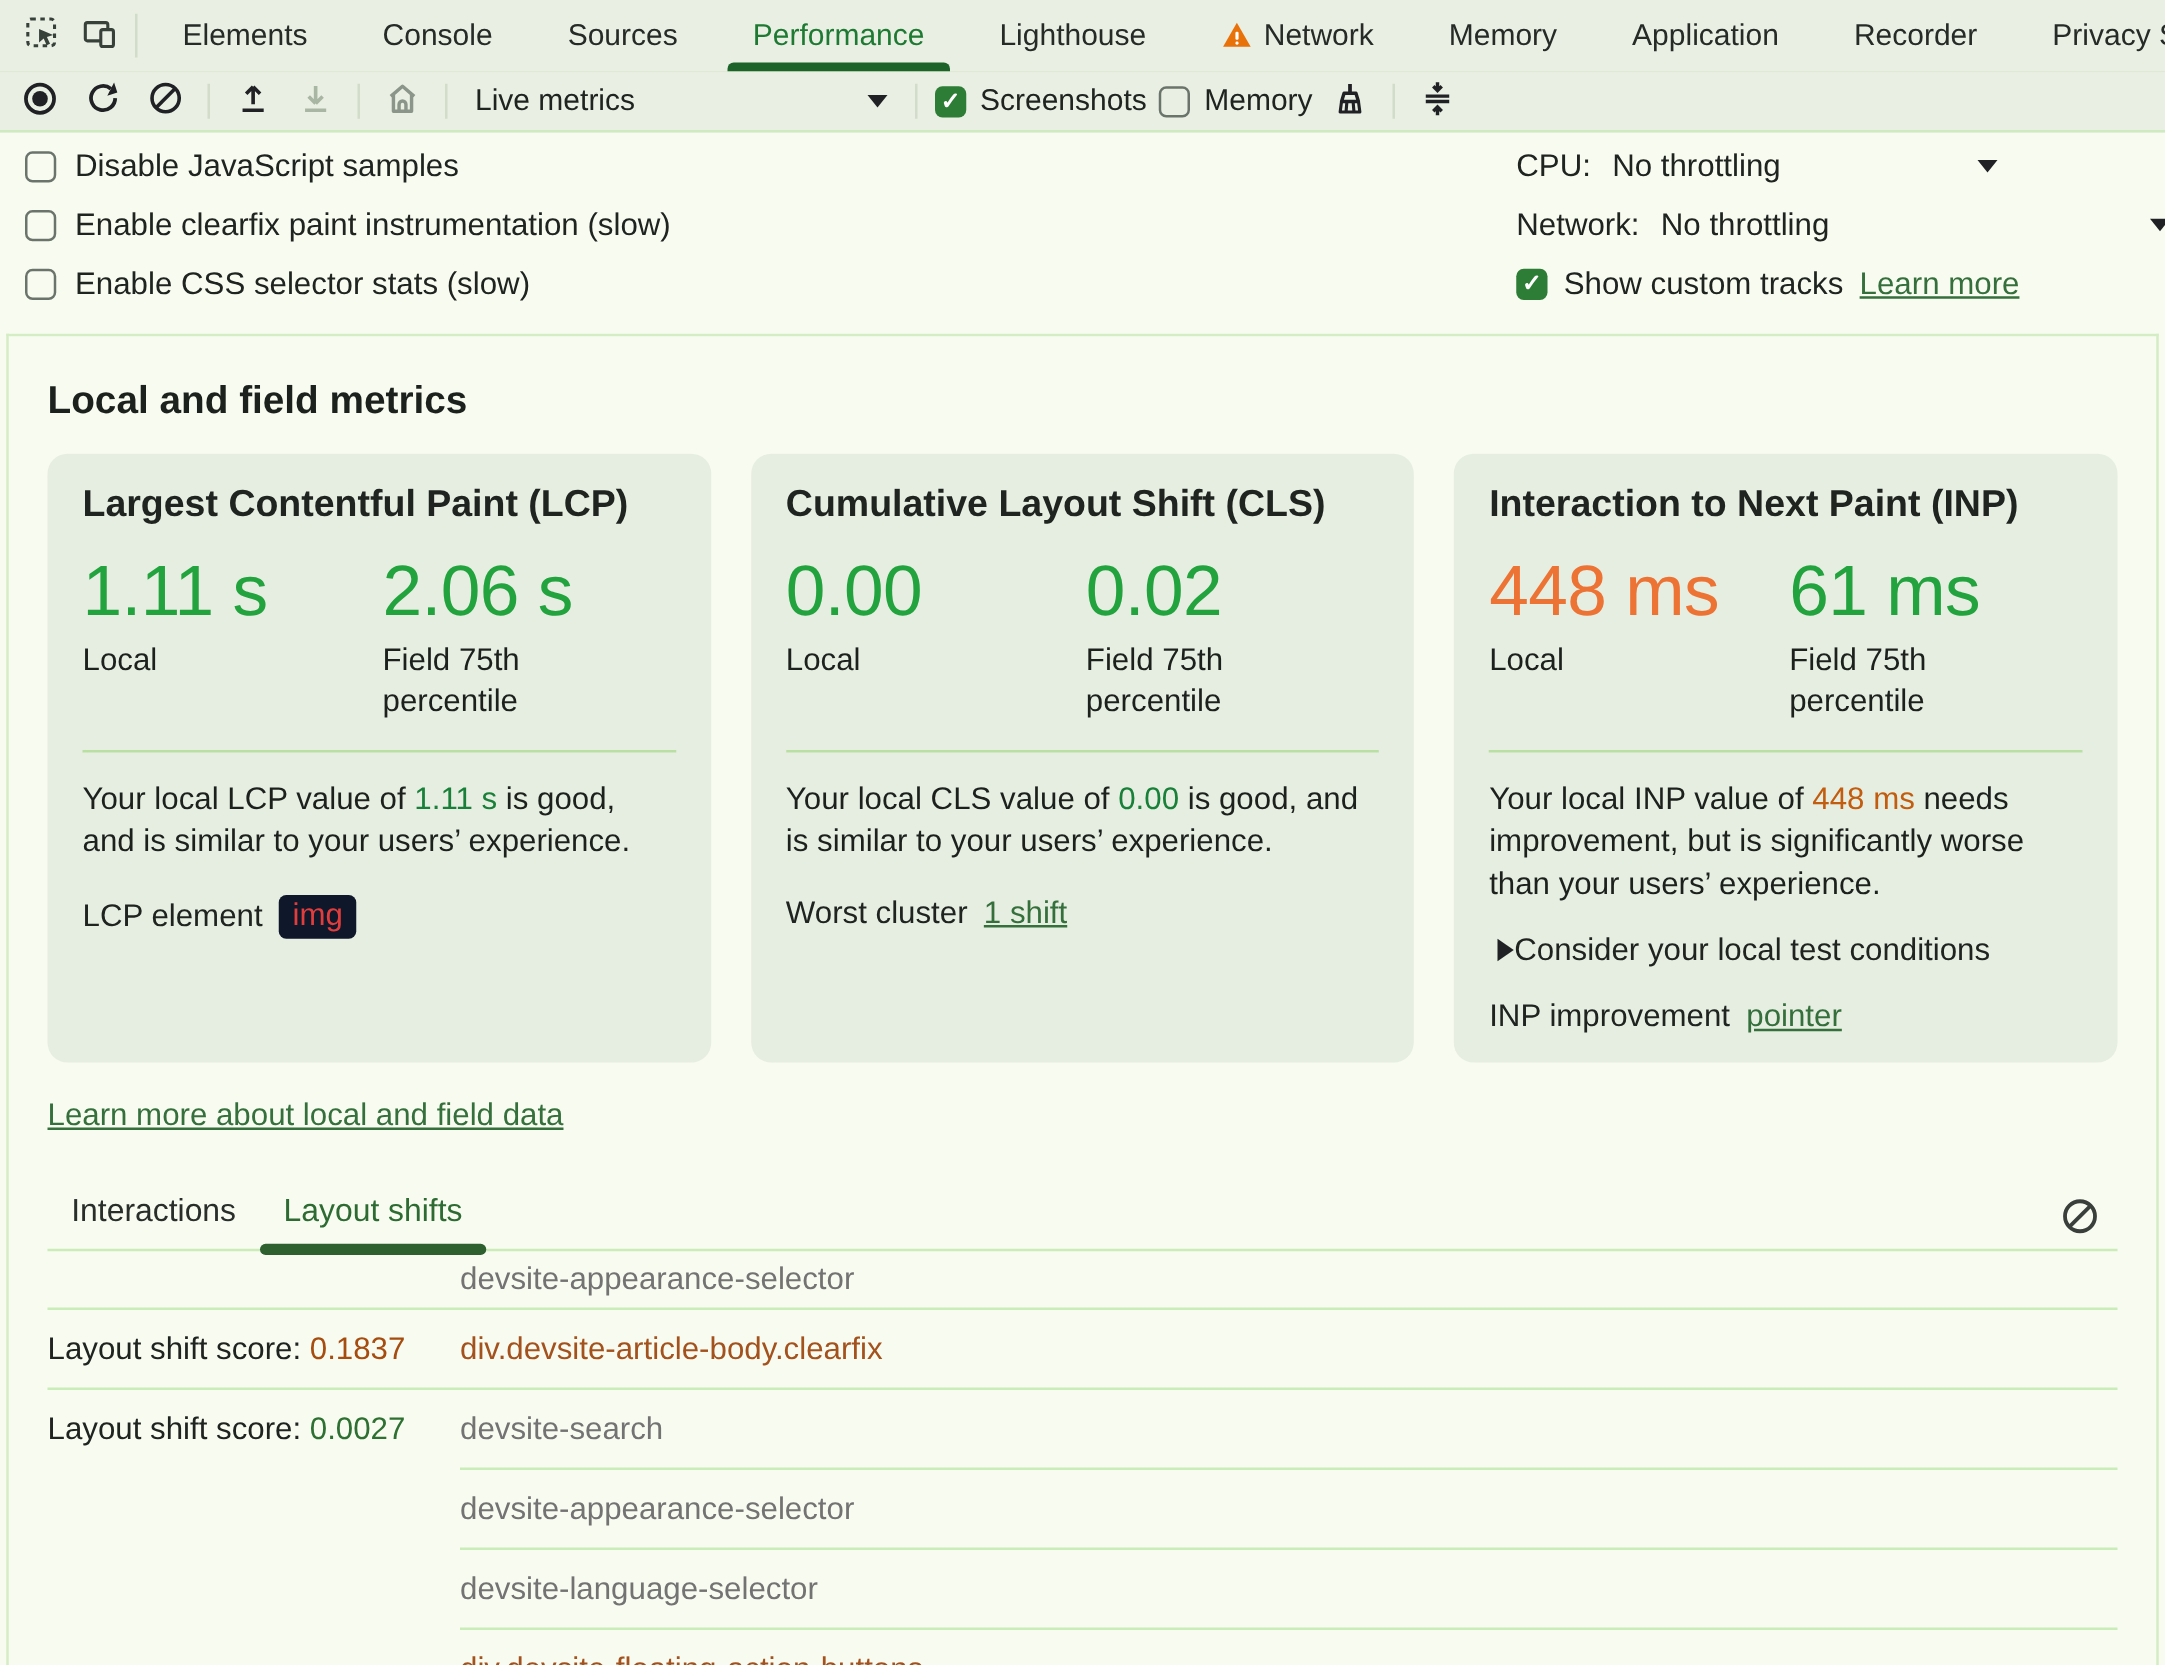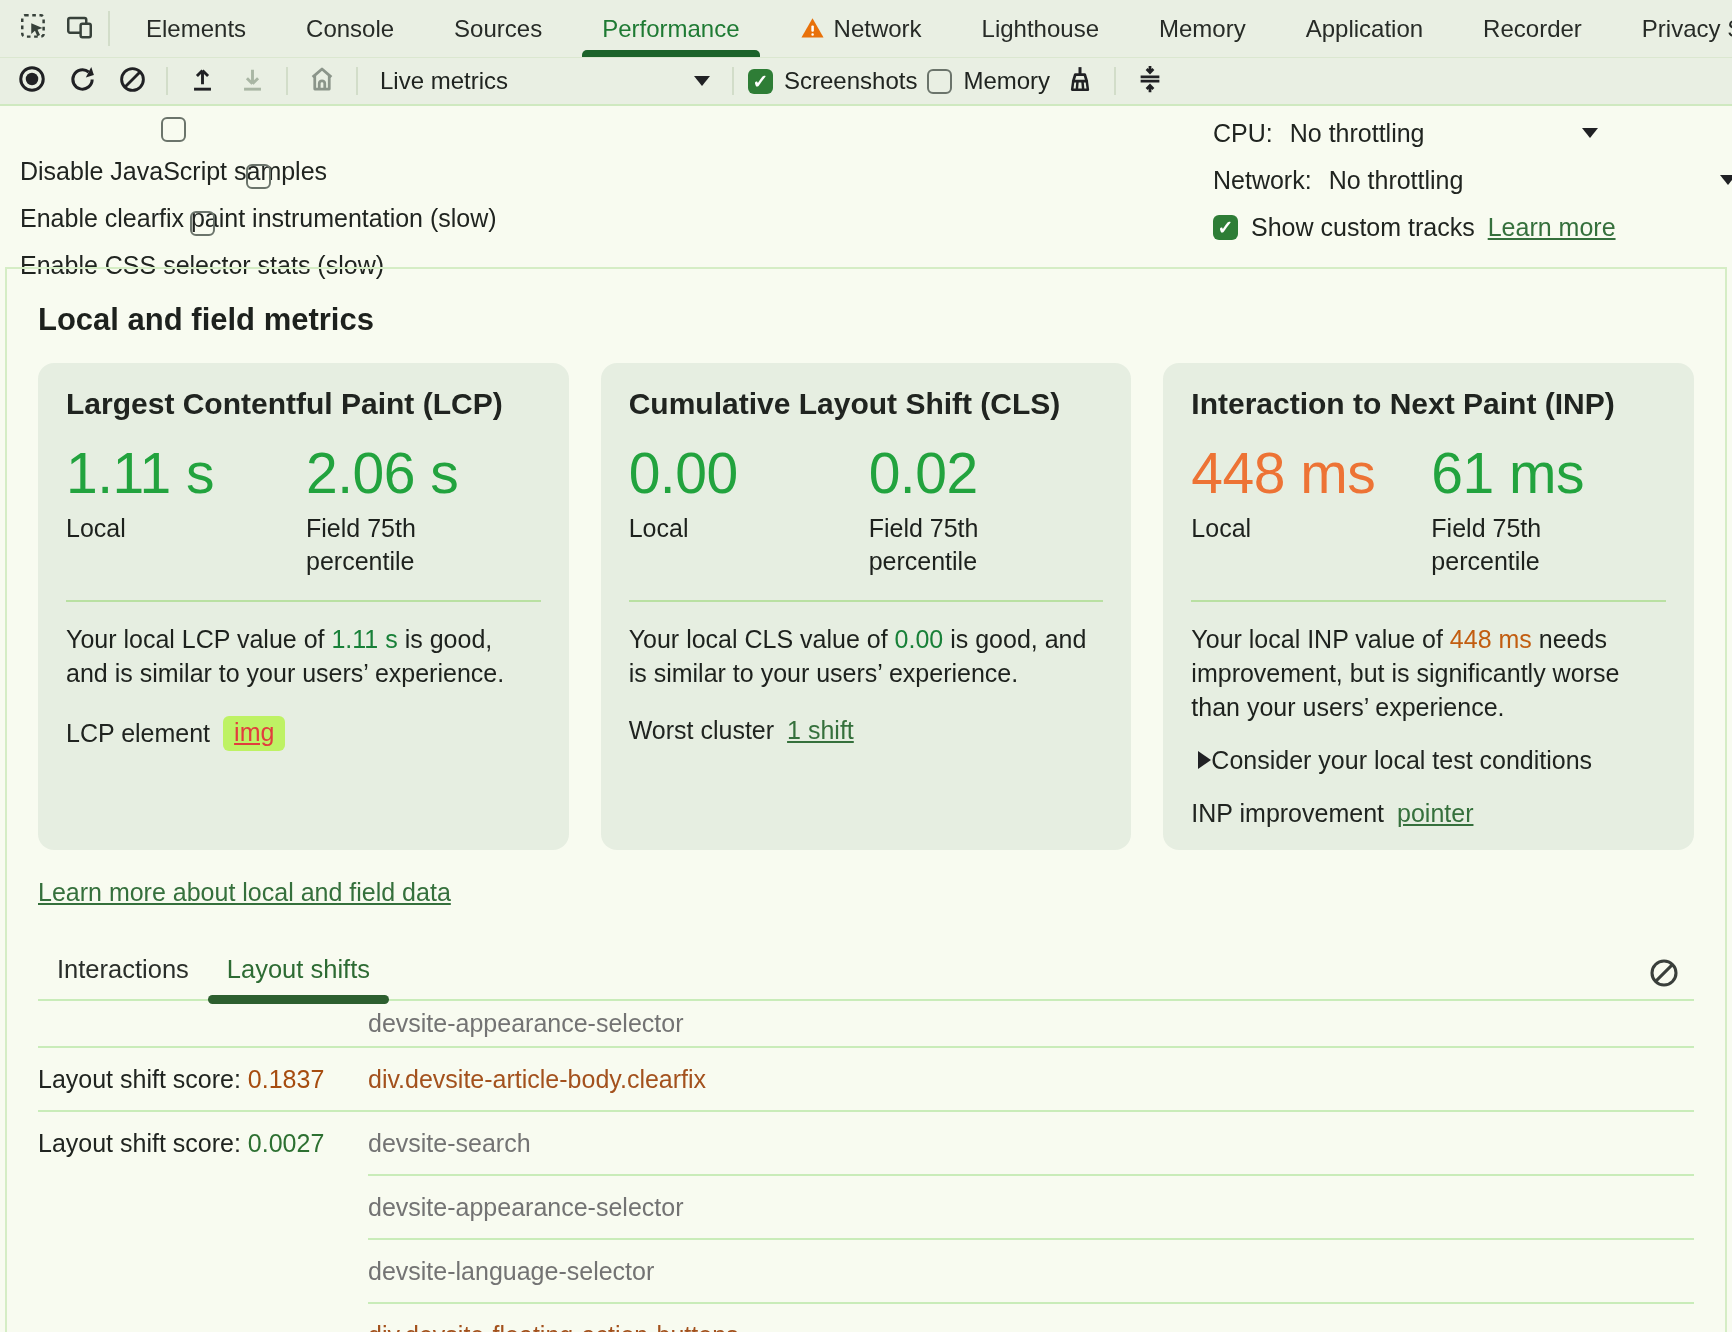--- a/index.html
+++ b/index.html
@@ -23,21 +23,21 @@
   .disabled{color:#a9b6a4;}
   .grayic{color:#8b958a;}
   .dropdown{display:flex;align-items:center;justify-content:space-between;width:330px;padding:0 8px;font-size:24px;}
   .caret{width:0;height:0;border-left:8px solid transparent;border-right:8px solid transparent;border-top:10px solid #202124;}
   .cbrow{display:flex;align-items:center;gap:11px;font-size:24px;}
   .checkbox{width:25px;height:25px;box-sizing:border-box;border:2.5px solid #6b746b;border-radius:6px;background:transparent;flex:0 0 auto;}
   .checkbox.checked{border:none;background:#2e7d36;color:#fff;display:flex;align-items:center;justify-content:center;font-size:19px;font-weight:bold;}
 
   
   .settings{position:relative;height:162px;}
-  .srow{position:absolute;display:flex;align-items:center;gap:15px;font-size:25px;height:32px;flex-direction:column;}
+  .srow{position:absolute;display:flex;align-items:center;gap:15px;font-size:25px;height:32px;}
   .settings-right{position:absolute;left:1213px;top:0;width:519px;height:190px;}
   .rrow{position:absolute;display:flex;align-items:center;font-size:25px;height:32px;width:519px;}
   .rrow .val{margin-left:17px;}
   .abscaret{position:absolute;top:11px;}
 
   
   .content{position:absolute;left:5px;right:5px;top:267px;bottom:0;border:2px solid #d5edc5;border-bottom:none;
     padding:0 31px;box-sizing:border-box;}
   .h2{margin-top:33px;font-size:31px;font-weight:600;color:#1d211d;}
   .cards{display:flex;gap:32px;margin-top:25px;}
@@ -46,21 +46,21 @@
   .nums{display:grid;grid-template-columns:240px 1fr;margin-top:20px;}
   .num{font-size:57px;line-height:1.15;letter-spacing:-0.5px;}
   .green{color:#22a33e;}
   .orange{color:#ed7335;}
   .num-label{font-size:25px;line-height:1.32;margin-top:5px;max-width:160px;color:#1d211d;}
   .card-divider{height:2px;background:#b9e0a2;margin:22px 0 20px;}
   .desc{font-size:25px;line-height:1.36;color:#1d211d;}
   .inline-green{color:#188038;}
   .inline-orange{color:#c25d10;}
   .card-footer{margin-top:26px;display:flex;align-items:center;gap:13px;font-size:25px;}
-  .chip{background:#bef264;border-radius:6px;padding:2px 11px 4px;color:#e23d3d;text-decoration:underline;}
+  .chip{background:#0f172a;border-radius:6px;padding:2px 11px 4px;color:#e23d3d;}
   .glink{color:#35703c;text-decoration:underline;cursor:pointer;}
   .disclosure{margin-top:22px;margin-left:7px;display:flex;align-items:center;font-size:25px;}
   .tri-right{width:0;height:0;border-top:9px solid transparent;border-bottom:9px solid transparent;border-left:13px solid #202124;}
 
   .learn-link{display:inline-block;margin-top:28px;font-size:25px;}
 
   
   .log{margin-top:48px;}
   .log-tabs{display:flex;align-items:center;border-bottom:2px solid #c9ecb9;position:relative;}
   .log-tab{padding:0 19px 15px;font-size:25.5px;font-weight:500;color:#2a2e2a;position:relative;}
@@ -106,32 +106,32 @@
     <div class="tab">
         <span>Console</span>
       </div>
     <div class="tab">
         <span>Sources</span>
       </div>
     <div class="tab active">
         <span>Performance</span>
       </div>
     <div class="tab">
+        <span>Lighthouse</span>
+      </div>
+    <div class="tab">
       <span class="warn">
         <svg width="25" height="25" viewBox="0 0 24 24">
             <path d="M12 2.2 L22.6 20.6 H1.4 Z" fill="#e8710a"></path>
             <rect x="10.9" y="9" width="2.4" height="6.2" rx="1" fill="#fff"></rect>
             <rect x="10.9" y="16.6" width="2.4" height="2.4" rx="1.1" fill="#fff"></rect>
           </svg>
       </span>
       <span>Network</span>
     </div>
-    <div class="tab">
-        <span>Lighthouse</span>
-      </div>
     <div class="tab">
         <span>Memory</span>
       </div>
     <div class="tab">
         <span>Application</span>
       </div>
     <div class="tab">
         <span>Recorder</span>
       </div>
     <div class="tab">

